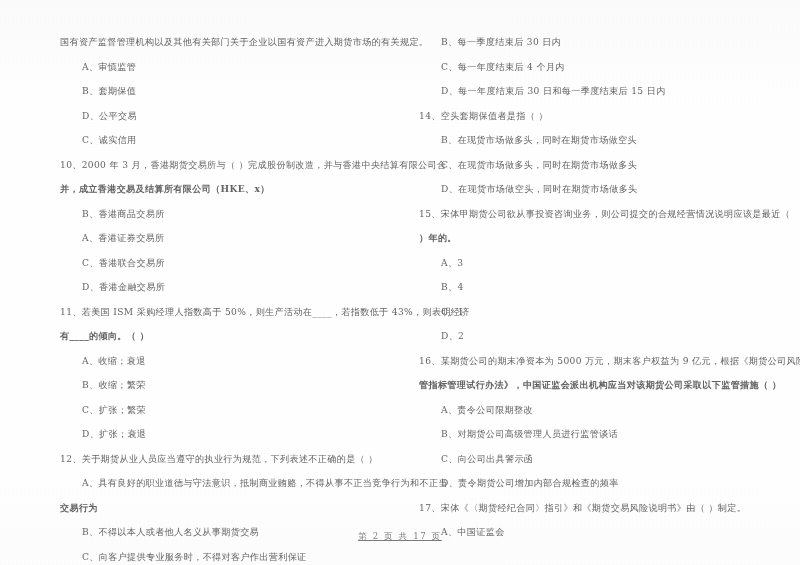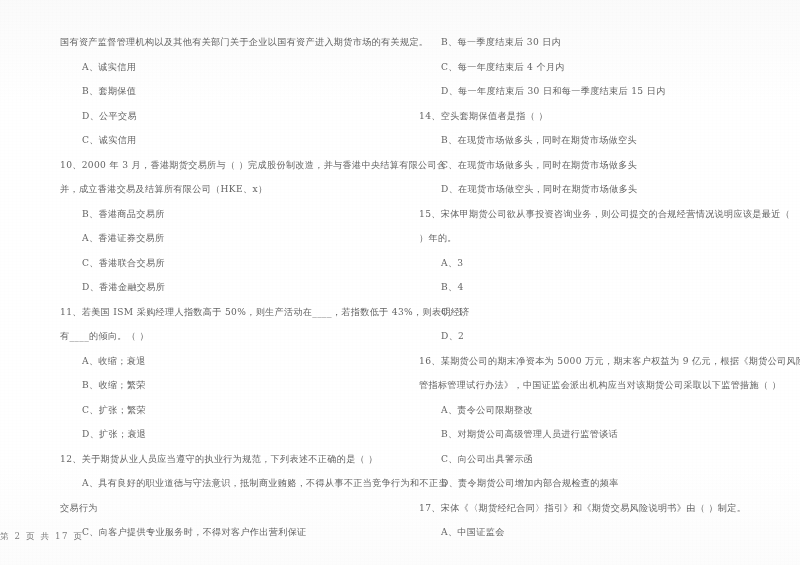--- a/index.html
+++ b/index.html
@@ -46,32 +46,34 @@
     letter-spacing: 0.35px;
     color: #636363;
     white-space: nowrap;
     margin: 0;
   }
   .q   { text-indent: 0; }
   .opt { padding-left: 22px; }
   .cont{ text-indent: 0; }
 
   
-  .wrap2 { padding-left: 0; }
+  .wrap2 { padding-left: 0; font-weight: bold; }
 
   .spill { white-space: nowrap; }
 
   .footer {
     position: absolute;
     left: 0;
     right: 0;
     bottom: 22px;
+    text-align: center;
     font-size: 8.6px;
     letter-spacing: 1.6px;
     color: #7b7b7b;
+    text-decoration: underline;
   }
 
   
   .noise {
     position: absolute;
     inset: 0;
     pointer-events: none;
     opacity: 0.035;
     background-image:
       repeating-linear-gradient(0deg, rgba(0,0,0,0.35) 0px, rgba(0,0,0,0) 1px, rgba(0,0,0,0) 3px),
@@ -80,39 +82,40 @@
 </style>
 </head>
 <body>
 
 <div class="page">
 
   <div class="columns">
 
     <div class="col col-left">
       <p class="q cont">国有资产监督管理机构以及其他有关部门关于企业以国有资产进入期货市场的有关规定。</p>
-      <p class="opt">A、诚实信用</p>
+      <p class="opt">A、审慎监管</p>
       <p class="opt">B、套期保值</p>
       <p class="opt">D、公平交易</p>
       <p class="opt">C、诚实信用</p>
       <p class="q spill">10、2000 年 3 月，香港期货交易所与（      ）完成股份制改造，并与香港中央结算有限公司合</p>
       <p class="q wrap2">并，成立香港交易及结算所有限公司（HKE、x）</p>
       <p class="opt">B、香港商品交易所</p>
       <p class="opt">A、香港证券交易所</p>
       <p class="opt">C、香港联合交易所</p>
       <p class="opt">D、香港金融交易所</p>
       <p class="q">11、若美国 ISM 采购经理人指数高于 50%，则生产活动在____，若指数低于 43%，则表明经济</p>
       <p class="q wrap2">有____的倾向。（      ）</p>
       <p class="opt">A、收缩；衰退</p>
       <p class="opt">B、收缩；繁荣</p>
       <p class="opt">C、扩张；繁荣</p>
       <p class="opt">D、扩张；衰退</p>
       <p class="q">12、关于期货从业人员应当遵守的执业行为规范，下列表述不正确的是（      ）</p>
       <p class="opt spill">A、具有良好的职业道德与守法意识，抵制商业贿赂，不得从事不正当竞争行为和不正当</p>
       <p class="q wrap2">交易行为</p>
+      <p class="opt">B、不得以本人或者他人名义从事期货交易</p>
       <p class="opt">C、向客户提供专业服务时，不得对客户作出营利保证</p>
 
     </div>
 
     <div class="col col-right">
       <p class="opt">B、每一季度结束后 30 日内</p>
       <p class="opt">C、每一年度结束后 4 个月内</p>
       <p class="opt">D、每一年度结束后 30 日和每一季度结束后 15 日内</p>
       <p class="q">14、空头套期保值者是指（      ）</p>
       <p class="opt">B、在现货市场做多头，同时在期货市场做空头</p>

